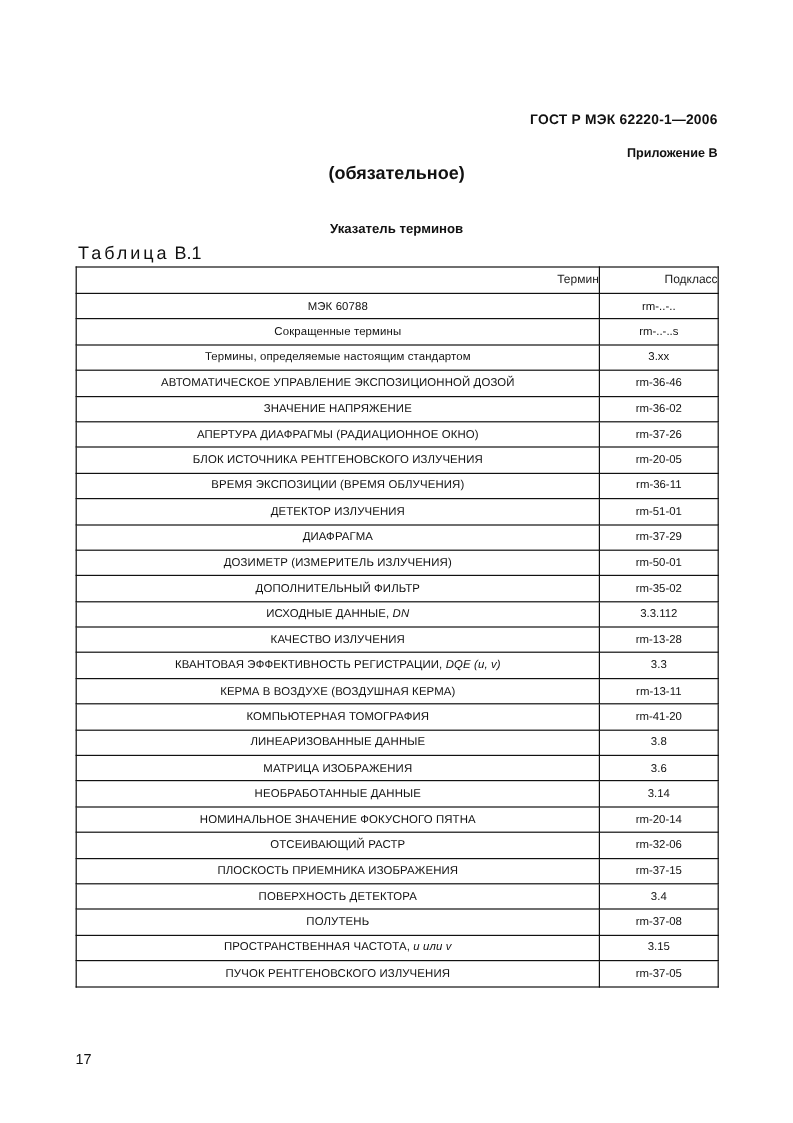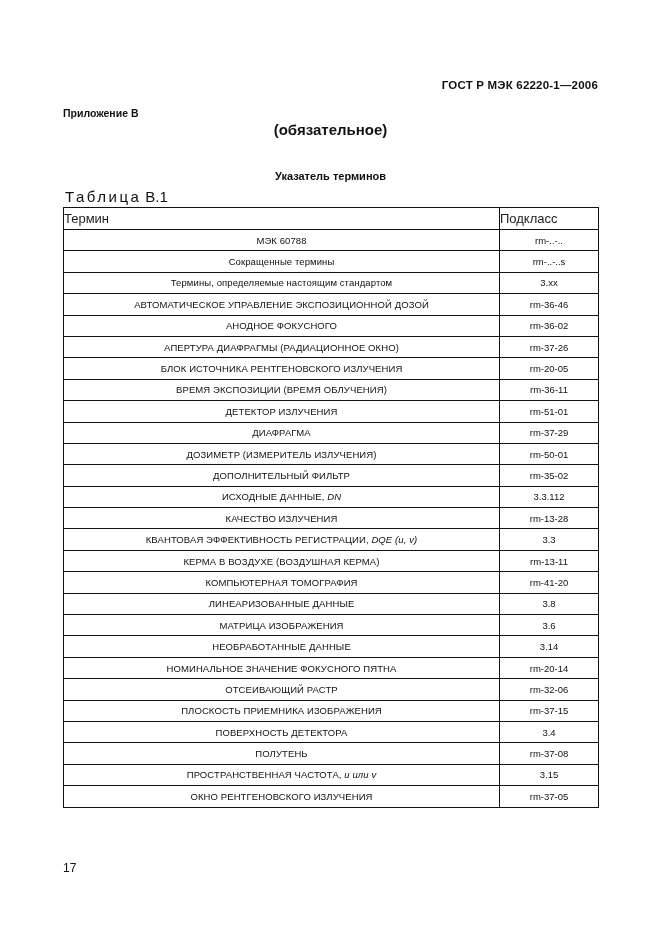--- a/index.html
+++ b/index.html
@@ -11,41 +11,41 @@
     width: 661px;
     height: 936px;
     position: relative;
     font-family: "Liberation Sans", sans-serif;
     color: #111111;
     overflow: hidden;
   }
   .content {
     position: absolute;
     left: 63px;
-    top: 0;
+    top: 15px;
     width: 535px;
     height: 724px;
   }
   .doc-code {
     position: absolute;
     top: 79px;
     left: 0;
     width: 535px;
     text-align: right;
     font-weight: bold;
     font-size: 11.5px;
     letter-spacing: 0.2px;
     white-space: nowrap;
   }
   .appendix-title {
     position: absolute;
     top: 107px;
     left: 0;
     width: 535px;
-    text-align: left;
+    text-align: right;
     font-weight: bold;
     font-size: 10.5px;
   }
   .appendix-subtitle {
     position: absolute;
     top: 121px;
     left: 0;
     width: 535px;
     text-align: center;
     font-weight: bold;
@@ -88,22 +88,22 @@
     border: 1px solid #111111;
     padding: 0;
     overflow: hidden;
     white-space: nowrap;
   }
   col.term-col { width: 436px; }
   col.subclass-col { width: 99px; }
   thead th {
     height: 21px;
     font-weight: normal;
-    font-size: 13px;
-    text-align: left;
+    font-size: 10px;
+    text-align: right;
     vertical-align: middle;
     border-bottom: 3px double #111111;
     color: #222222;
   }
   tbody td {
     height: 20.4px;
     vertical-align: middle;
   }
   td.term-cell {
     text-align: center;
@@ -163,21 +163,21 @@
         </tr>
         <tr>
           <td class="term-cell"><span>Термины, определяемые настоящим стандартом</span></td>
           <td class="subclass-cell">3.xx</td>
         </tr>
         <tr>
           <td class="term-cell"><span>АВТОМАТИЧЕСКОЕ УПРАВЛЕНИЕ ЭКСПОЗИЦИОННОЙ ДОЗОЙ</span></td>
           <td class="subclass-cell">rm-36-46</td>
         </tr>
         <tr>
-          <td class="term-cell"><span>АНОДНОЕ ФОКУСНОГО</span></td>
+          <td class="term-cell"><span>ЗНАЧЕНИЕ НАПРЯЖЕНИЕ</span></td>
           <td class="subclass-cell">rm-36-02</td>
         </tr>
         <tr>
           <td class="term-cell"><span>АПЕРТУРА ДИАФРАГМЫ (РАДИАЦИОННОЕ ОКНО)</span></td>
           <td class="subclass-cell">rm-37-26</td>
         </tr>
         <tr>
           <td class="term-cell"><span>БЛОК ИСТОЧНИКА РЕНТГЕНОВСКОГО ИЗЛУЧЕНИЯ</span></td>
           <td class="subclass-cell">rm-20-05</td>
         </tr>
@@ -251,21 +251,21 @@
         </tr>
         <tr>
           <td class="term-cell"><span>ПОЛУТЕНЬ</span></td>
           <td class="subclass-cell">rm-37-08</td>
         </tr>
         <tr>
           <td class="term-cell"><span>ПРОСТРАНСТВЕННАЯ ЧАСТОТА, </span><span class="term-italic">u или v</span></td>
           <td class="subclass-cell">3.15</td>
         </tr>
         <tr>
-          <td class="term-cell"><span>ОКНО РЕНТГЕНОВСКОГО ИЗЛУЧЕНИЯ</span></td>
+          <td class="term-cell"><span>ПУЧОК РЕНТГЕНОВСКОГО ИЗЛУЧЕНИЯ</span></td>
           <td class="subclass-cell">rm-37-05</td>
         </tr>
       </tbody>
   </table>
 
   <div class="page-number">17</div>
 
 </div>
 
 </body></html>

